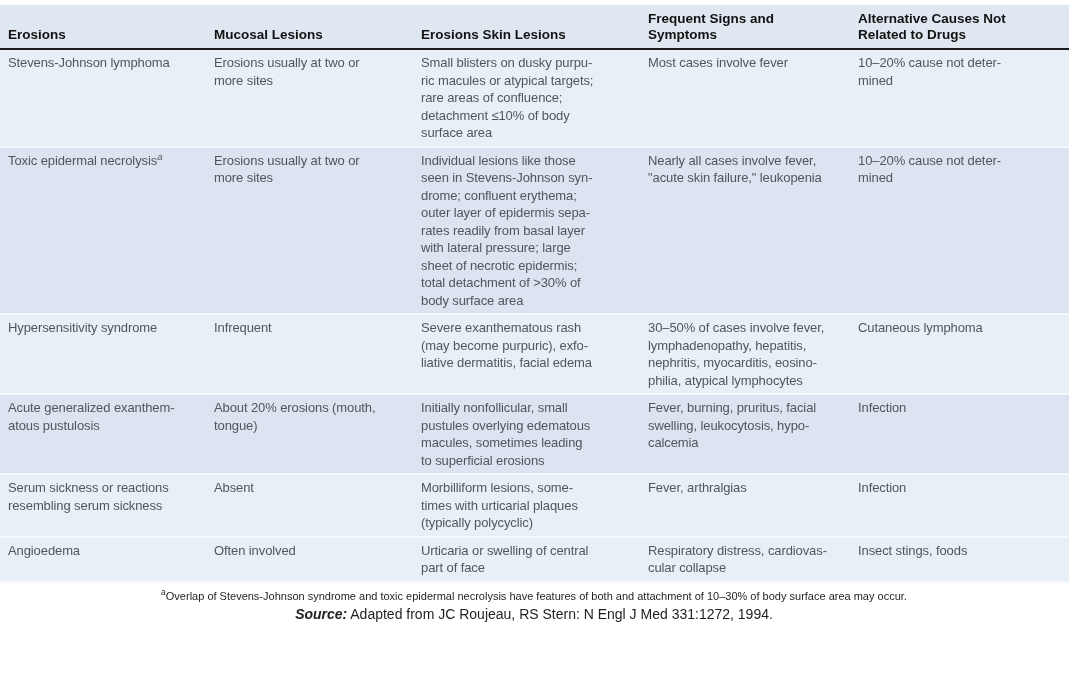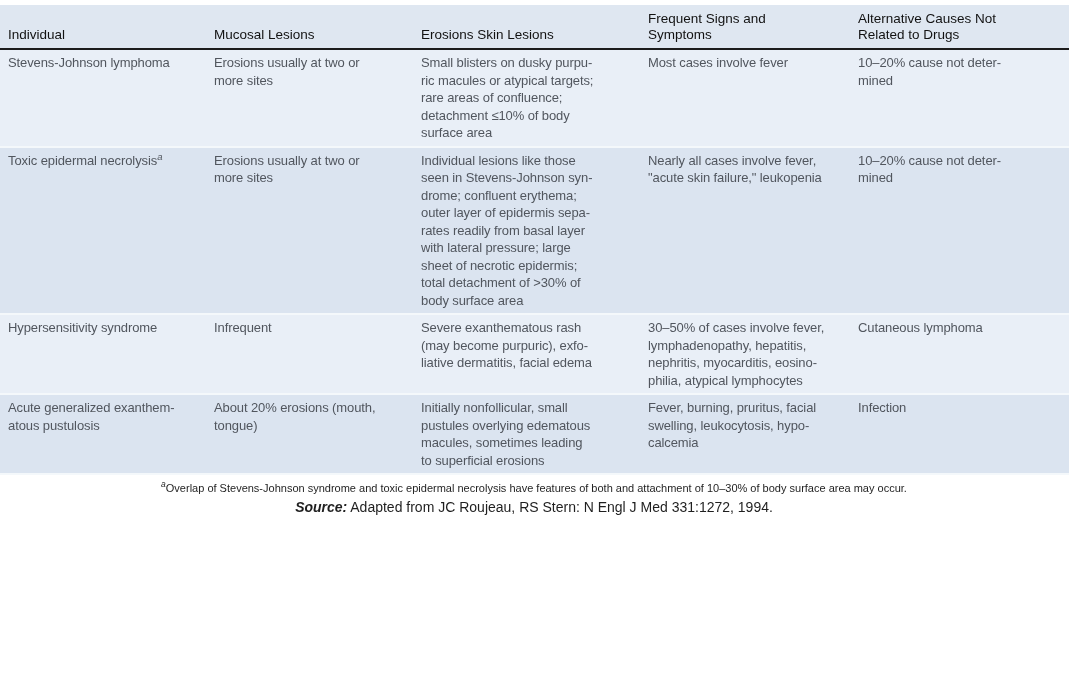--- a/index.html
+++ b/index.html
@@ -21,21 +21,21 @@
   col.c3 { width: 227px; }
   col.c4 { width: 210px; }
   col.c5 { width: 219px; }
 
   thead th {
     background: var(--header_bg, #dfe7f1);
     vertical-align: bottom;
     text-align: left;
     font-size: 13.5px;
     line-height: 16px;
-    font-weight: normal;
+    font-weight: bold;
     color: var(--header_text, #121212);
     padding: 6px 6px 5px 8px;
     border-bottom: 2.5px solid var(--rule_color, #1c1c1c);
     white-space: pre-line;
   }
 
   tbody td {
     vertical-align: top;
     font-size: 13px;
     line-height: 17.5px;
@@ -68,21 +68,21 @@
   <table>
     <colgroup>
       <col class="c1">
         <col class="c2">
         <col class="c3">
         <col class="c4">
         <col class="c5">
     </colgroup>
     <thead>
       <tr>
-        <th>Individual</th>
+        <th>Erosions</th>
         <th>Mucosal Lesions</th>
         <th>Erosions Skin Lesions</th>
         <th>Frequent Signs and
 Symptoms</th>
         <th>Alternative Causes Not
 Related to Drugs</th>
       </tr>
     </thead>
     <tbody>
       <tr class="odd">
@@ -135,20 +135,39 @@
 tongue)</td>
         <td>Initially nonfollicular, small
 pustules overlying edematous
 macules, sometimes leading
 to superficial erosions</td>
         <td>Fever, burning, pruritus, facial
 swelling, leukocytosis, hypo-
 calcemia</td>
         <td>Infection</td>
       </tr>
+      <tr class="odd">
+        <td><span>Serum sickness or reactions
+resembling serum sickness</span><sup class="diag-sup"></sup></td>
+        <td>Absent</td>
+        <td>Morbilliform lesions, some-
+times with urticarial plaques
+(typically polycyclic)</td>
+        <td>Fever, arthralgias</td>
+        <td>Infection</td>
+      </tr>
+      <tr class="odd">
+        <td><span>Angioedema</span><sup class="diag-sup"></sup></td>
+        <td>Often involved</td>
+        <td>Urticaria or swelling of central
+part of face</td>
+        <td>Respiratory distress, cardiovas-
+cular collapse</td>
+        <td>Insect stings, foods</td>
+      </tr>
     </tbody>
   </table>
 
   <div class="footnotes">
     <p class="fn"><sup class="fnsup">a</sup><span>Overlap of Stevens-Johnson syndrome and toxic epidermal necrolysis have features of both and attachment of 10–30% of body surface area may occur.</span></p>
     <p class="src"><span class="srclabel">Source:</span><span>Adapted from JC Roujeau, RS Stern: N Engl J Med 331:1272, 1994.</span></p>
   </div>
 </div>
 
 </body></html>

